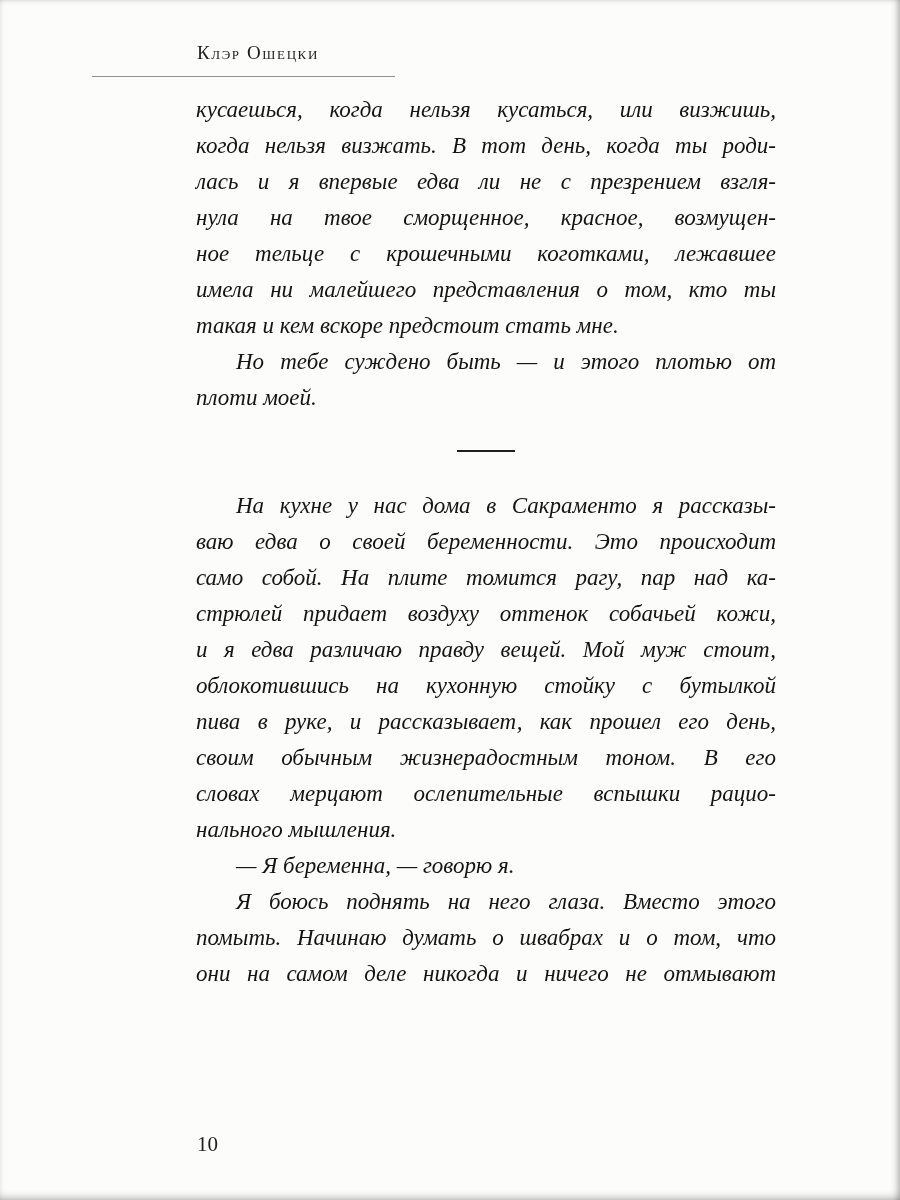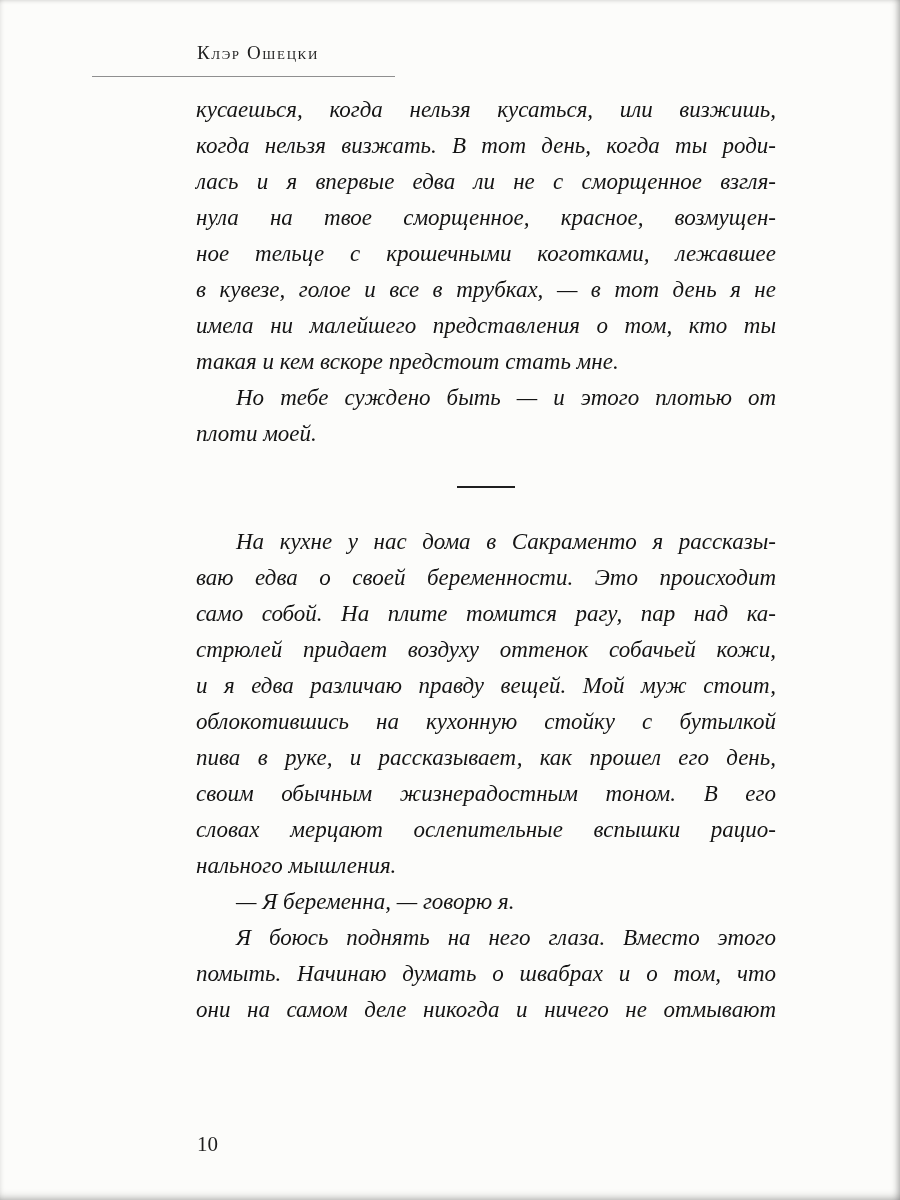--- a/index.html
+++ b/index.html
@@ -75,24 +75,23 @@
 <body>
 
 <div class="page">
   <div class="running-header">Клэр Ошецки</div>
   <div class="header-rule"></div>
 
   <div class="text-block">
       <div class="para">
         <div class="line">кусаешься, когда нельзя кусаться, или визжишь,</div>
         <div class="line">когда нельзя визжать. В тот день, когда ты роди-</div>
-        <div class="line">лась и я впервые едва ли не с сморщенное взгля-</div>
+        <div class="line">лась и я впервые едва ли не с презрением взгля-</div>
         <div class="line">нула на твое сморщенное, красное, возмущен-</div>
         <div class="line">ное тельце с крошечными коготками, лежавшее</div>
-        <div class="line">в кувезе, голое и все в трубках, — в тот день я не</div>
         <div class="line">имела ни малейшего представления о том, кто ты</div>
         <div class="line last">такая и кем вскоре предстоит стать мне.</div>
       </div>
       <div class="para indent">
         <div class="line">Но тебе суждено быть — и этого плотью от</div>
         <div class="line last">плоти моей.</div>
       </div>
       <div class="divider"></div>
       <div class="para indent">
         <div class="line">На кухне у нас дома в Сакраменто я рассказы-</div>

